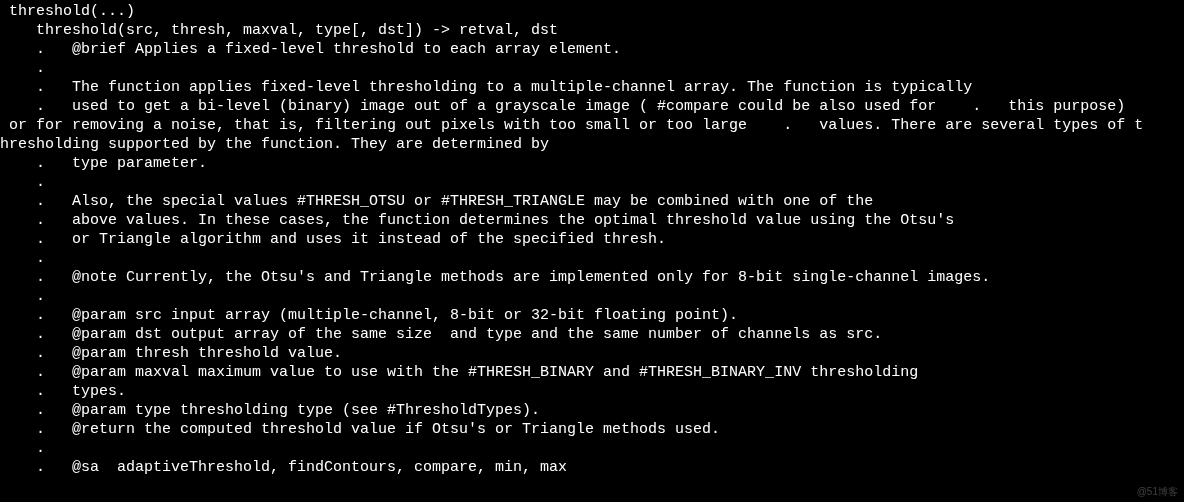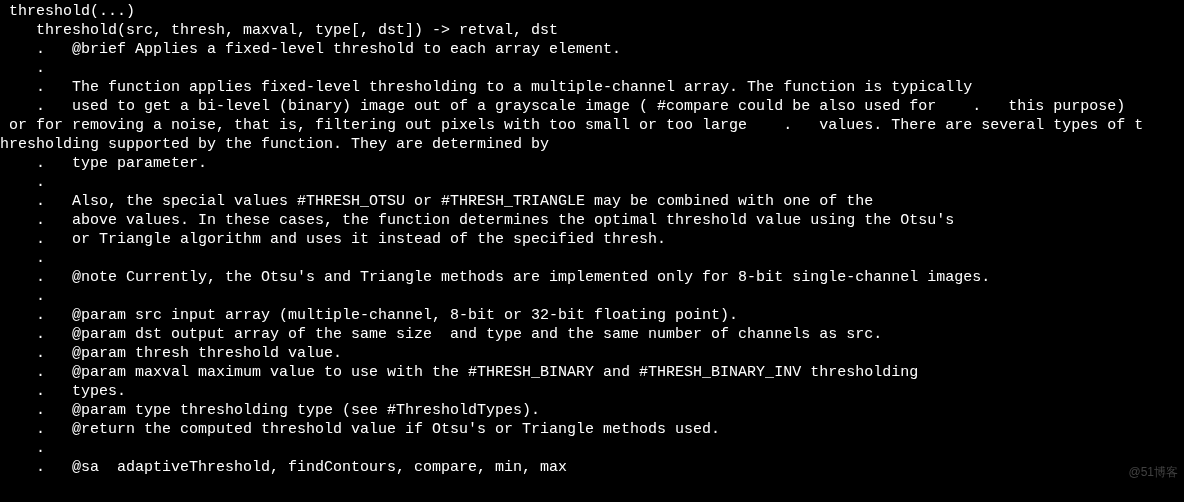--- a/index.html
+++ b/index.html
@@ -16,23 +16,23 @@
   }
   pre {
     margin: 0;
     padding: 2px 12px 0 0;
     white-space: pre;
     font-family: inherit;
   }
   .watermark {
     position: absolute;
     right: 6px;
-    bottom: 20px;
+    bottom: 1px;
     color: #777;
-    font-size: 12px;
+    font-size: 10px;
     font-family: Arial, sans-serif;
     opacity: 0.55;
     pointer-events: none;
   }
 </style>
 </head>
 <body>
 
 <pre id="doc-pre"> threshold(...)
     threshold(src, thresh, maxval, type[, dst]) -&gt; retval, dst

